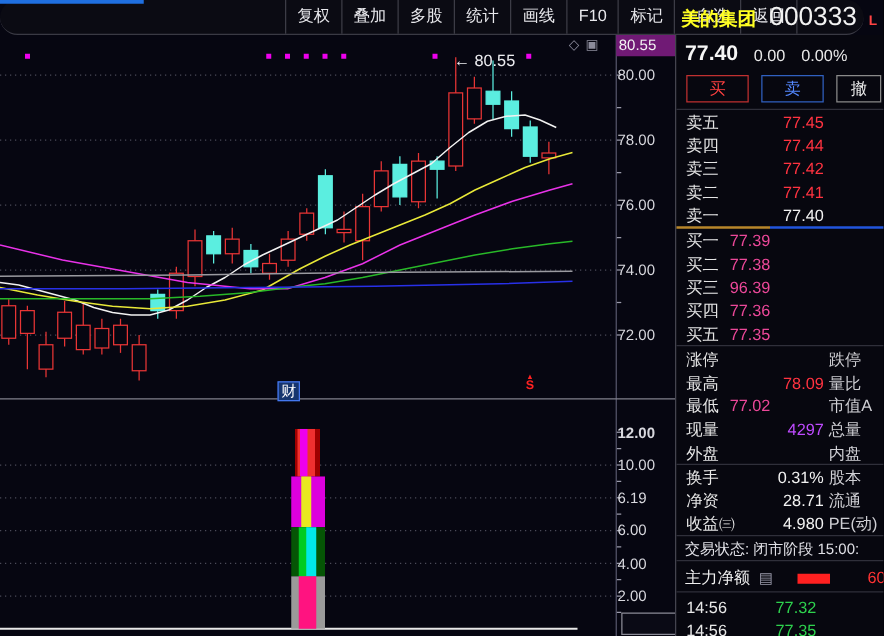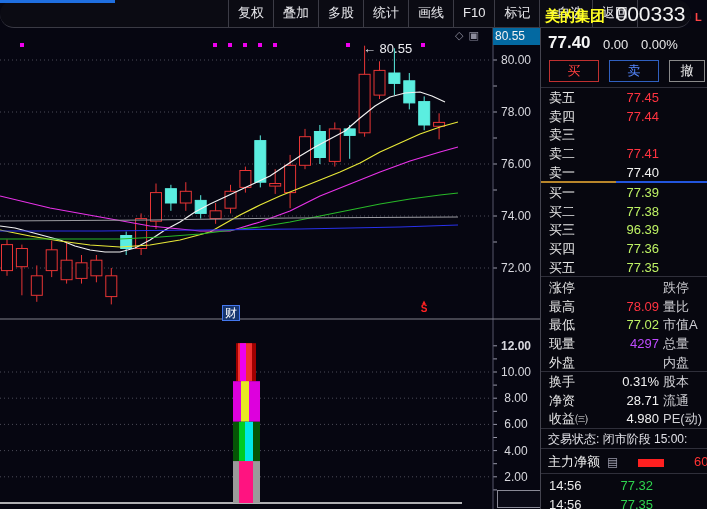--- a/index.html
+++ b/index.html
@@ -11,41 +11,41 @@
   .menu{position:absolute;left:228px;top:0;height:27px;display:flex;}
   .menu-item{height:27px;line-height:26px;padding:0 9px;font-size:13px;color:#e8e8ec;border-left:1px solid #3c3c46;cursor:default;white-space:nowrap;}
   .menu-item:last-child{border-right:1px solid #3c3c46;}
   .stock-title{position:absolute;left:545px;top:0;height:27px;line-height:27px;white-space:nowrap;}
   .stock-name{color:#ffff22;font-weight:bold;font-size:15px;}
   .stock-code{color:#f2f2f2;font-size:21px;margin-left:6px;}
   .stock-flag{color:#ff4444;font-size:11px;margin-left:5px;font-weight:bold;}
   
   .chart-area{position:absolute;left:0;top:28px;width:540px;height:481px;}
   #chart-svg{position:absolute;left:0;top:0;}
-  .yaxis-label{position:absolute;width:44px;text-align:center;font-size:12px;color:#d8d8de;line-height:14px;}
-  .high-box{position:absolute;left:493px;top:0;width:47px;height:17px;background:#0369a1;color:#f2f2f2;font-size:12px;line-height:17px;padding-left:2px;box-sizing:border-box;}
+  .yaxis-label{position:absolute;width:44px;text-align:left;font-size:12px;color:#d8d8de;line-height:14px;}
+  .high-box{position:absolute;left:493px;top:0;width:47px;height:17px;background:#701a75;color:#f2f2f2;font-size:12px;line-height:17px;padding-left:2px;box-sizing:border-box;}
   .chart-icons{position:absolute;left:455px;top:1px;color:#8c8c9c;font-size:11px;letter-spacing:5px;}
   .high-annot{position:absolute;left:363px;top:13px;color:#ececf0;font-size:13px;}
   .cai-label{position:absolute;left:222px;top:277px;color:#ffffff;font-size:12px;line-height:14px;padding:0 2px;background:#16356e;border:1px solid #4477ee;}
   .s-marker{position:absolute;left:418px;top:271px;width:12px;color:#ff2222;font-weight:bold;text-align:center;line-height:8px;font-size:10px;}
   .s-marker .tri{font-size:7px;display:block;line-height:6px;}
   .sub-empty-box{position:absolute;left:497px;top:462px;width:46px;height:18px;border:1px solid #8a8a96;box-sizing:border-box;background:#0a0a15;}
   
   .panel{position:absolute;left:540px;top:28px;width:167px;height:481px;background:#07070f;border-left:1px solid #44444f;box-sizing:border-box;overflow:hidden;}
   .price-big{position:absolute;left:7px;top:5px;font-size:17px;font-weight:bold;color:#f5f5f5;}
   .price-chg{position:absolute;top:9px;font-size:13px;color:#e8e8e8;}
   .btn{position:absolute;top:32px;height:22px;line-height:20px;text-align:center;font-size:13px;box-sizing:border-box;background:transparent;cursor:pointer;}
   .btn-buy{left:8px;width:50px;border:1px solid #c03030;color:#ff4040;}
   .btn-sell{left:68px;width:50px;border:1px solid #3060c0;color:#5588ff;}
   .btn-cancel{left:128px;width:36px;border:1px solid #8a8a8a;color:#eeeeee;}
   .book-row,.stat-row,.tick-row{position:absolute;left:0;width:167px;height:19px;line-height:19px;font-size:13px;}
   .row-label{position:absolute;left:8px;color:#e5e5e5;}
   .row-value{position:absolute;left:0;width:118px;text-align:right;}
   .row-label2{position:absolute;left:122px;color:#cfcfd4;}
-  .v-red{color:#ff3340;} .v-green{color:#bef264;} .v-white{color:#f2f2f2;} .v-magenta{color:#bf4bff;}
+  .v-red{color:#ff3340;} .v-green{color:#ec4899;text-align:center;} .v-white{color:#f2f2f2;} .v-magenta{color:#bf4bff;}
   .panel-sep{position:absolute;left:0;width:167px;height:1px;background:#2f2f3a;}
   .book-divider-l{position:absolute;left:0;top:153px;width:75px;height:2px;background:#b8862b;}
   .book-divider-r{position:absolute;left:75px;top:153px;width:92px;height:2px;background:#2255dd;}
   .status-row{position:absolute;left:0;top:402px;width:167px;height:18px;line-height:18px;font-size:12px;color:#e0e0e6;white-space:nowrap;padding-left:7px;box-sizing:border-box;overflow:hidden;}
   .flow-row{position:absolute;left:0;top:424px;width:167px;height:20px;line-height:20px;font-size:13px;}
   .flow-label{position:absolute;left:7px;color:#f0f0f0;}
   .flow-icon{position:absolute;left:66px;top:0;color:#9a9aaa;font-size:12px;}
   .flow-bar{position:absolute;left:97px;top:7px;width:26px;height:8px;background:#ff2020;}
   .flow-value{position:absolute;left:153px;color:#ff3333;}
   .tick-time{position:absolute;left:8px;color:#e8e8e8;}
@@ -199,21 +199,21 @@
         <rect x="239" y="433.08" width="14" height="41.920000000000016" fill="#ff1380"></rect>
       </svg>
     <div id="axis-labels">
         <div class="yaxis-label" style="left: 494px; top: 25px;">80.00</div>
         <div class="yaxis-label" style="left: 494px; top: 77px;">78.00</div>
         <div class="yaxis-label" style="left: 494px; top: 129px;">76.00</div>
         <div class="yaxis-label" style="left: 494px; top: 181px;">74.00</div>
         <div class="yaxis-label" style="left: 494px; top: 233px;">72.00</div>
         <div class="yaxis-label" style="left: 494px; top: 310.8px; font-weight: bold;">12.00</div>
         <div class="yaxis-label" style="left: 494px; top: 337px;">10.00</div>
-        <div class="yaxis-label" style="left: 494px; top: 363.2px;">8.00</div>
+        <div class="yaxis-label" style="left: 494px; top: 363.2px;">6.19</div>
         <div class="yaxis-label" style="left: 494px; top: 389.4px;">6.00</div>
         <div class="yaxis-label" style="left: 494px; top: 415.6px;">4.00</div>
         <div class="yaxis-label" style="left: 494px; top: 441.8px;">2.00</div>
       </div>
     <div class="high-box">80.55</div>
     <div class="chart-icons"><span>◇</span><span>▣</span></div>
     <div class="high-annot">← 80.55</div>
     <div class="cai-label">财</div>
     <div class="s-marker"><span class="tri">▴</span><span>S</span></div>
     <div class="sub-empty-box"></div>
@@ -231,20 +231,21 @@
         <div class="book-row" style="top: 60px;">
           <span class="row-label">卖五</span>
           <span class="row-value v-red">77.45</span>
         </div>
         <div class="book-row" style="top: 78.7px;">
           <span class="row-label">卖四</span>
           <span class="row-value v-red">77.44</span>
         </div>
         <div class="book-row" style="top: 97.4px;">
           <span class="row-label">卖三</span>
+          <span class="row-value v-red">77.42</span>
         </div>
         <div class="book-row" style="top: 116.1px;">
           <span class="row-label">卖二</span>
           <span class="row-value v-red">77.41</span>
         </div>
         <div class="book-row" style="top: 134.8px;">
           <span class="row-label">卖一</span>
           <span class="row-value v-white">77.40</span>
         </div>
         <div class="book-row" style="top: 155px;">

